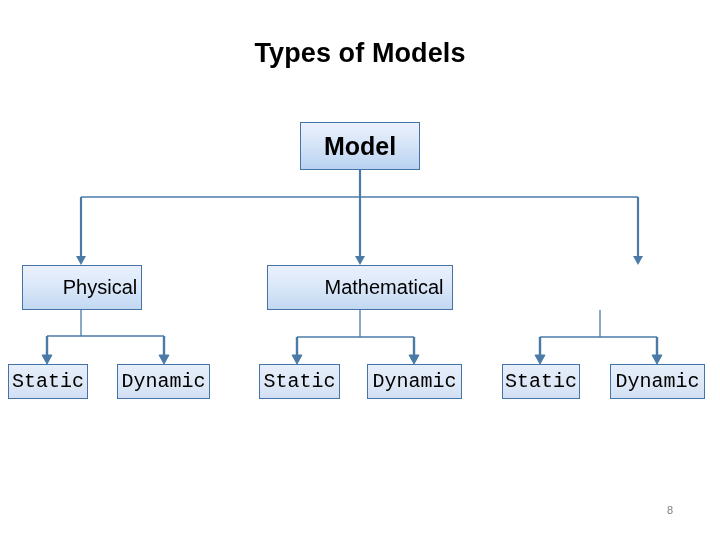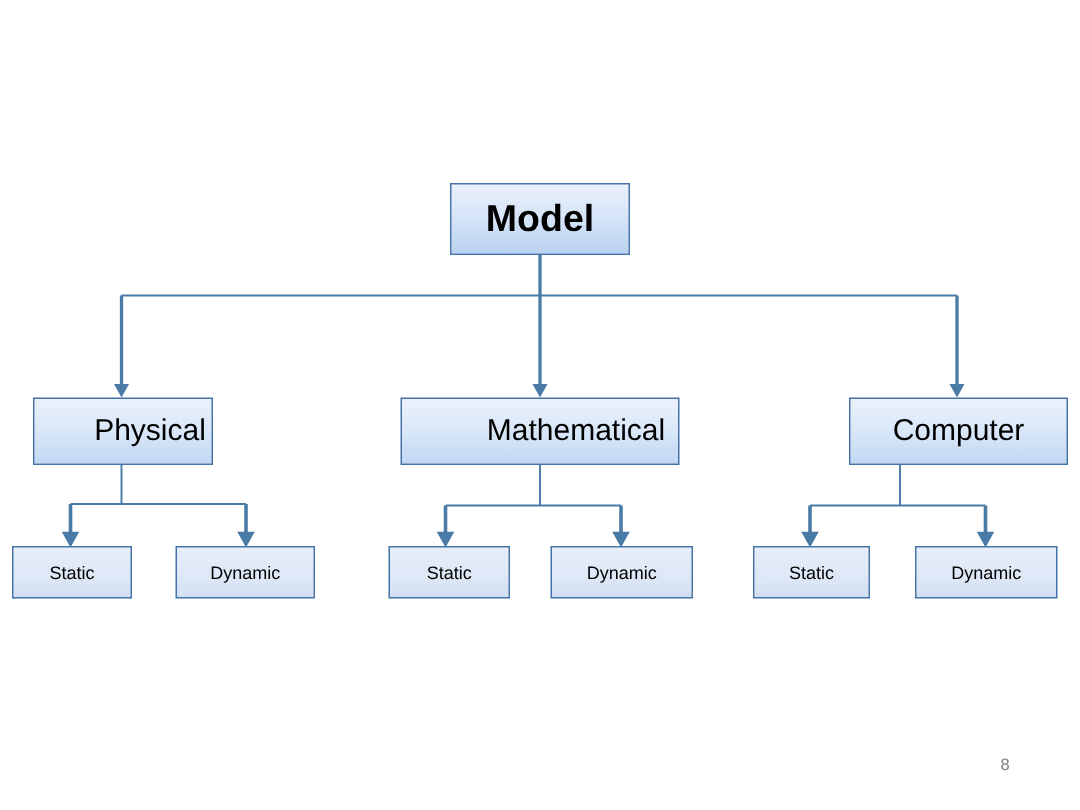--- a/index.html
+++ b/index.html
@@ -84,40 +84,42 @@
     background: linear-gradient(to bottom, #eaf1fc 0%, #dbe8f9 45%, #c2d8f2 100%);
     border-color: #4573a7;
     font-size: 20px;
     font-weight: normal;
   }
 
   
   .node.level-three {
     background: linear-gradient(to bottom, #e6eefa 0%, #dde7f6 60%, #d2e0f4 100%);
     border-color: #4573a7;
-    font-size: 12px;
+    font-size: 20px;
     font-weight: normal;
+    font-family: Liberation Mono, monospace;
   }
 
   
   #page-number {
     position: absolute;
     left: 655px;
     top: 504px;
     width: 30px;
     text-align: center;
     font-size: 11px;
     color: #808080;
   }
 </style>
 </head>
 <body>
 
 <div id="slide">
 
+  <div id="slide-title">Types of Models</div>
 
   <div id="diagram">
 
     <svg id="connectors" viewBox="0 0 720 540" width="720" height="540" xmlns="http://www.w3.org/2000/svg">
       <g stroke="#4a7ba7" fill="#4a7ba7" stroke-width="2.2">
 
         <line x1="360" y1="170" x2="360" y2="197"></line>
 
         <line x1="81" y1="197" x2="638" y2="197" stroke-width="1.4"></line>
 
@@ -164,23 +166,20 @@
     </div>
 
     <div class="node level-two" style="left:22px; top:265px; width:120px; height:45px;padding-left:36px;">
       <span>Physical</span>
     </div>
 
     <div class="node level-two" style="left:267px; top:265px; width:186px; height:45px;padding-left:48px;">
       <span>Mathematical</span>
     </div>
 
-    <div class="node level-two" style="left:566px; top:265px; width:146px; height:45px;">
-      <span>Computer</span>
-    </div>
 
     <div class="node level-three" style="left:8px; top:364px; width:80px; height:35px;">
       <span>Static</span>
     </div>
 
     <div class="node level-three" style="left:117px; top:364px; width:93px; height:35px;">
       <span>Dynamic</span>
     </div>
 
     <div class="node level-three" style="left:259px; top:364px; width:81px; height:35px;">

